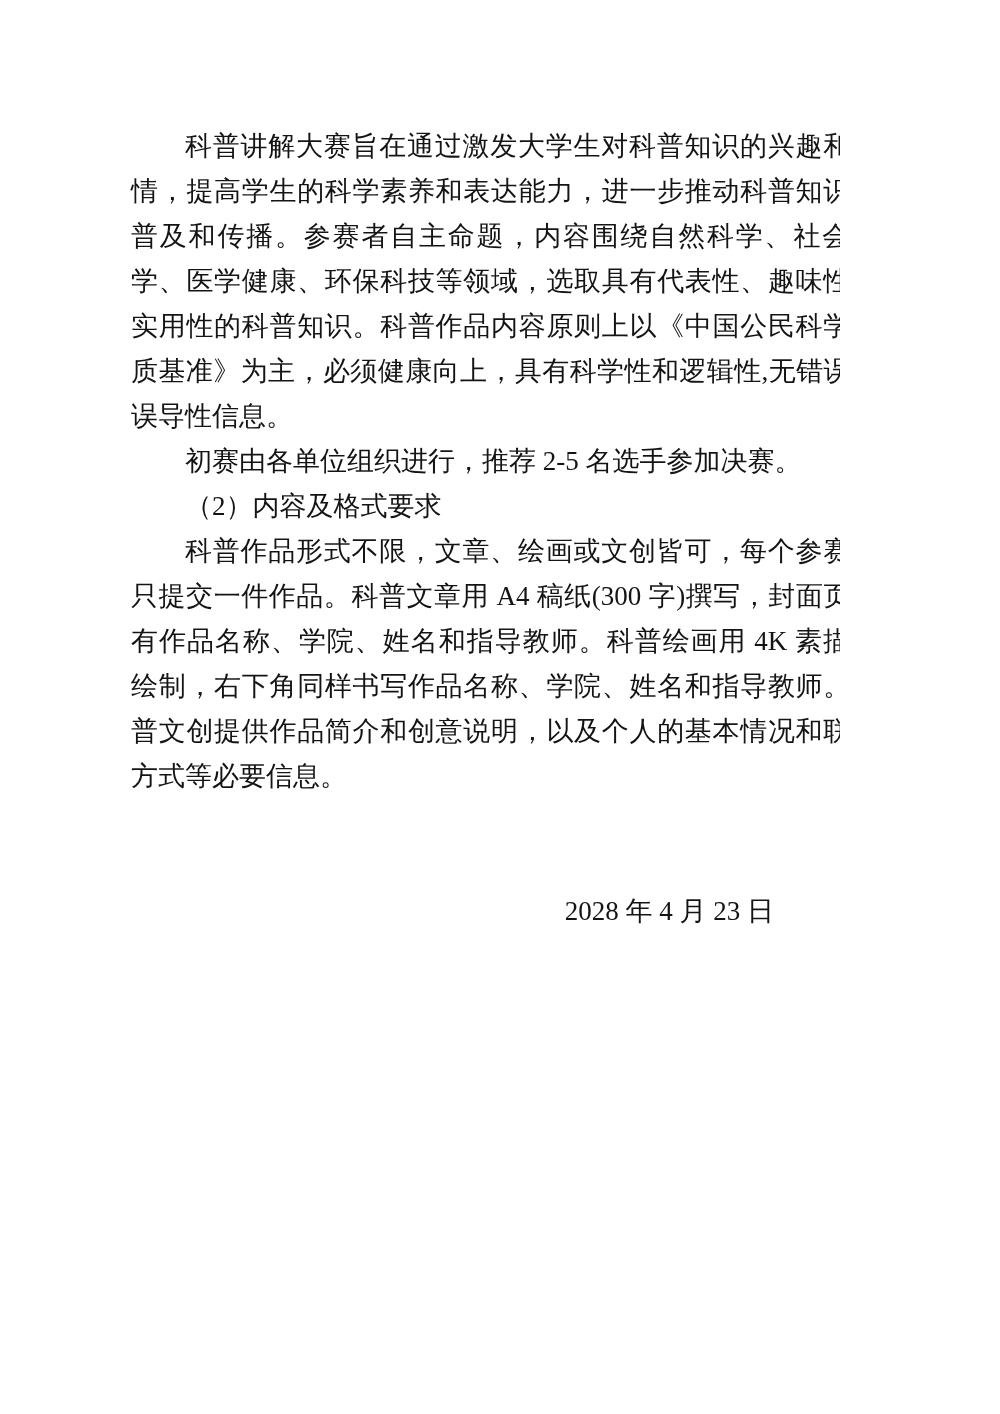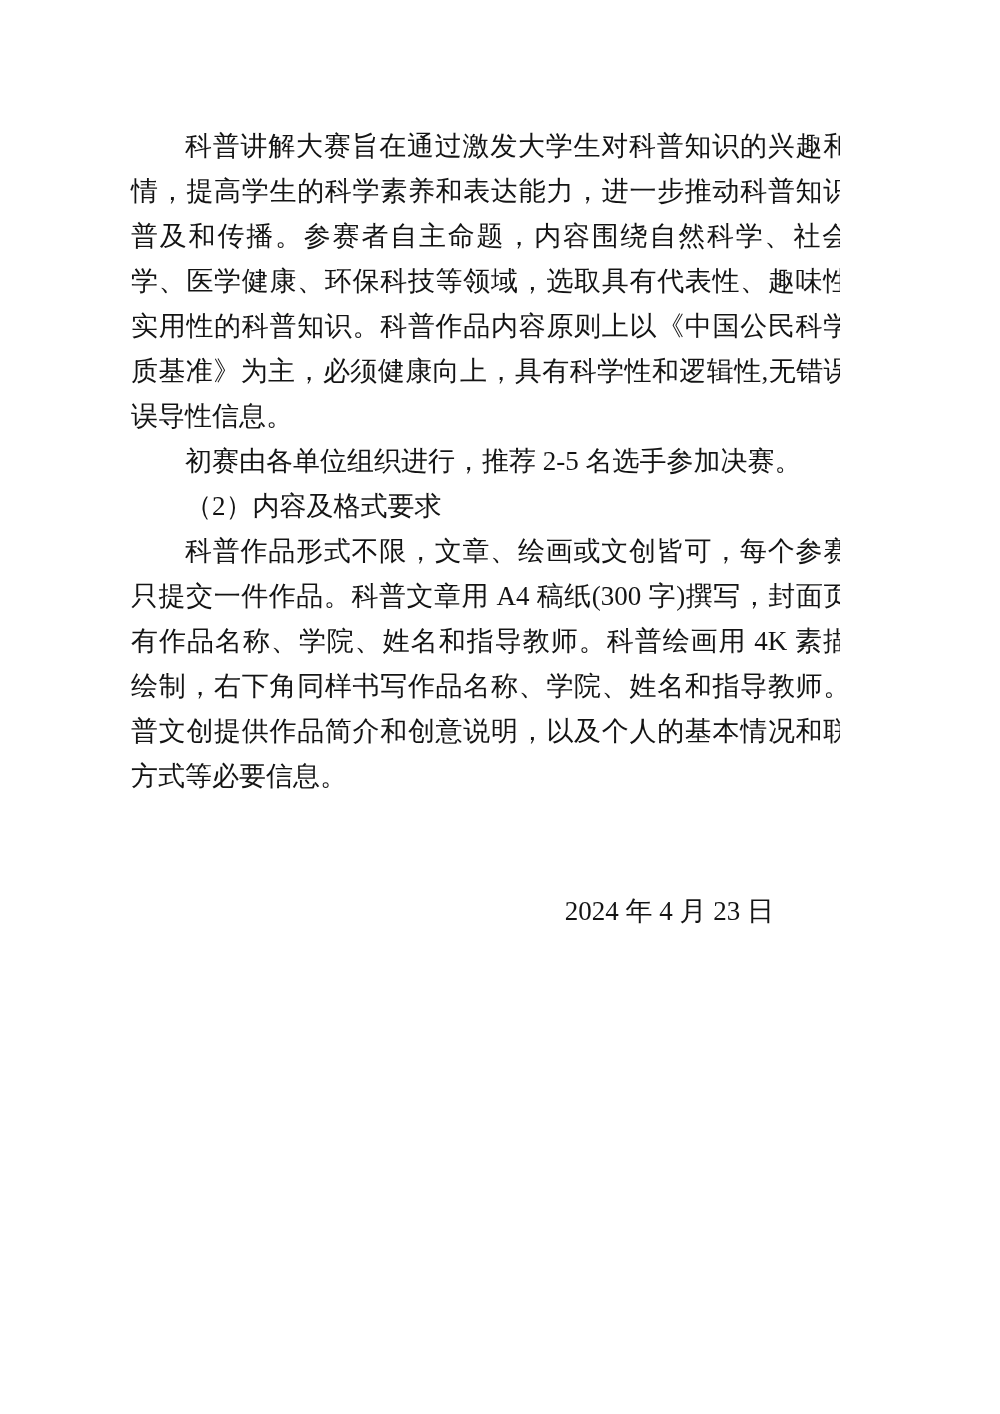--- a/index.html
+++ b/index.html
@@ -42,15 +42,15 @@
 </style>
 </head>
 <body>
 
 <div class="page">
   <div class="doc">
     <p>科普讲解大赛旨在通过激发大学生对科普知识的兴趣和热情，提高学生的科学素养和表达能力，进一步推动科普知识的普及和传播。参赛者自主命题，内容围绕自然科学、社会科学、医学健康、环保科技等领域，选取具有代表性、趣味性和实用性的科普知识。科普作品内容原则上以《中国公民科学素质基准》为主，必须健康向上，具有科学性和逻辑性,无错误或误导性信息。</p>
     <p>初赛由各单位组织进行，推荐 2-5 名选手参加决赛。</p>
     <p>（2）内容及格式要求</p>
     <p>科普作品形式不限，文章、绘画或文创皆可，每个参赛者只提交一件作品。科普文章用 A4 稿纸(300 字)撰写，封面页需有作品名称、学院、姓名和指导教师。科普绘画用 4K 素描纸绘制，右下角同样书写作品名称、学院、姓名和指导教师。科普文创提供作品简介和创意说明，以及个人的基本情况和联系方式等必要信息。</p>
-    <p class="date-line">2024 年 4 月 23 日</p>
+    <p class="date-line">2028 年 4 月 23 日</p>
   </div>
 </div>
 
 </body></html>

